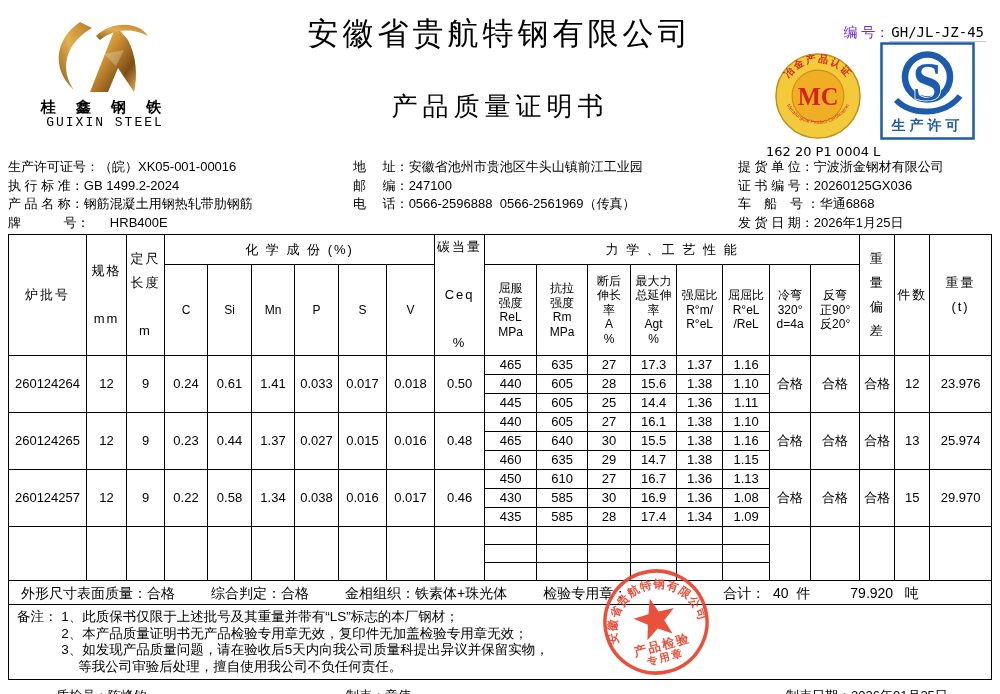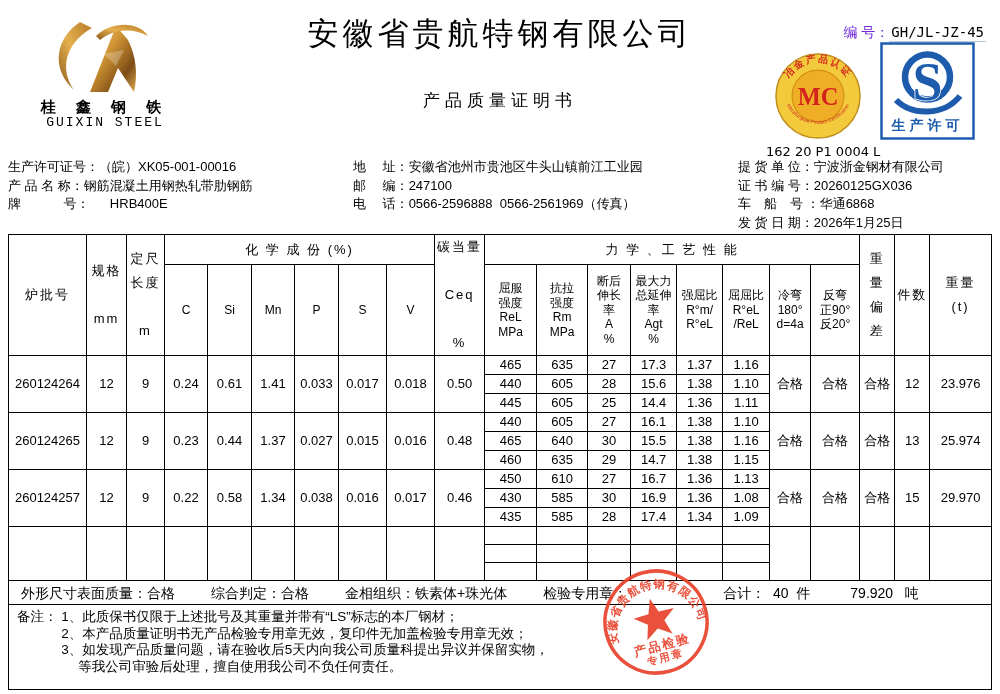--- a/index.html
+++ b/index.html
@@ -13,21 +13,21 @@
   
   .hdr { position:relative; height:156px; }
   .company-title {
     text-align:center; padding-top:13px;
     font-family:"Liberation Serif","DejaVu Serif",serif;
     font-size:31px; letter-spacing:4px; white-space:nowrap;
   }
   .doc-title {
     text-align:center; margin-top:34px;
     font-family:"Liberation Serif","DejaVu Serif",serif;
-    font-size:17px; letter-spacing:5px;
+    font-size:26px; letter-spacing:5px;
   }
   .certno { position:absolute; top:24px; right:14px; font-size:14px; white-space:nowrap; }
   .certno .lab { color:#6d28d9; }
   .certno .val { font-family:"DejaVu Sans Mono",monospace; border-bottom:1px solid #b9c6d8; padding:0 2px 1px 2px; }
   .logo { position:absolute; left:30px; top:20px; width:150px; text-align:center; }
   .logo .cn { font-size:15px; font-weight:bold; letter-spacing:8px; line-height:16px; white-space:nowrap; }
   .logo .en { font-size:13px; letter-spacing:2px; font-family:"Liberation Mono","DejaVu Sans Mono",monospace; white-space:nowrap; }
   .mc { position:absolute; left:766px; top:52px; width:104px; text-align:center; }
   .mc .code { font-size:13px; margin-top:1px; white-space:nowrap; font-family:"DejaVu Sans",sans-serif; }
   .qs { position:absolute; left:880px; top:42px; }
@@ -48,21 +48,21 @@
   tr.grp th { height:26px; font-size:13px; letter-spacing:2px; line-height:24px; }
   tr.leaf th { height:78px; }
   .main td { font-size:13px; height:18px; line-height:18px; white-space:nowrap; }
   tr.sub { height:18px; }
   td.sumrow { height:24px; font-size:14px; text-align:left; }
   .sumflex { display:flex; padding-left:12px; white-space:pre; align-items:center; }
   .sumflex span { margin-right:36px; }
   
   .notes {
     margin:-1px 8px 0 8px; border:1px solid #000;
-    display:flex; padding:4px 6px 4px 8px; height:86px;
+    display:flex; padding:4px 6px 4px 8px; height:76px;
     line-height:16.5px; font-size:13.5px;
   }
   .notes .nlab { white-space:pre; }
   .notes .nlines { }
   .notes .nl { white-space:pre; }
   .notes .nl.cont { padding-left:17px; }
   
   .footer { position:relative; margin:0 8px; height:30px; border-bottom:2px solid #000; }
   .footer span { position:absolute; top:7px; white-space:pre; }
   .f1 { left:48px; } .f2 { left:338px; } .f3 { left:778px; }
@@ -131,20 +131,21 @@
       <path d="M 16,58 C 32,74 64,74 80,54" fill="none" stroke="#1d5cad" stroke-width="6"></path>
       <text x="47.5" y="58" font-size="54" font-weight="bold" text-anchor="middle" fill="#1d5cad" font-family="Liberation Serif, serif" stroke="#ffffff" stroke-width="1.5" paint-order="stroke">S</text>
       <text x="47.5" y="88" font-size="14" font-weight="bold" text-anchor="middle" fill="#1d5cad" letter-spacing="4">生产许可</text>
     </svg>
   </div>
 </div>
 
 <div class="info">
   <div class="icol1">
     <div class="irow"><span class="ilab">生产许可证号：</span><span>（皖）XK05-001-00016</span></div>
+    <div class="irow"><span class="ilab">执 行 标 准：</span><span>GB 1499.2-2024</span></div>
     <div class="irow"><span class="ilab">产 品 名 称：</span><span>钢筋混凝土用钢热轧带肋钢筋</span></div>
     <div class="irow"><span class="ilab">牌　 　　号：</span><span>　  HRB400E</span></div>
   </div>
   <div class="icol2">
     <div class="irow"><span class="ilab">地　 址：</span><span>安徽省池州市贵池区牛头山镇前江工业园</span></div>
     <div class="irow"><span class="ilab">邮　 编：</span><span>247100</span></div>
     <div class="irow"><span class="ilab">电　 话：</span><span>0566-2596888  0566-2561969（传真）</span></div>
   </div>
   <div class="icol3">
     <div class="irow"><span class="ilab">提 货 单 位：</span><span>宁波浙金钢材有限公司</span></div>
@@ -228,21 +229,21 @@
 率
 Agt
 %</th>
       <th>强屈比
 R°m/
 R°eL</th>
       <th>屈屈比
 R°eL
 /ReL</th>
       <th>冷弯
-180°
+320°
 d=4a</th>
       <th>反弯
 正90°
 反20°</th>
     </tr>
   </thead>
   <tbody>
 
     <tr class="sub">
       <td rowspan="3">260124264</td>

